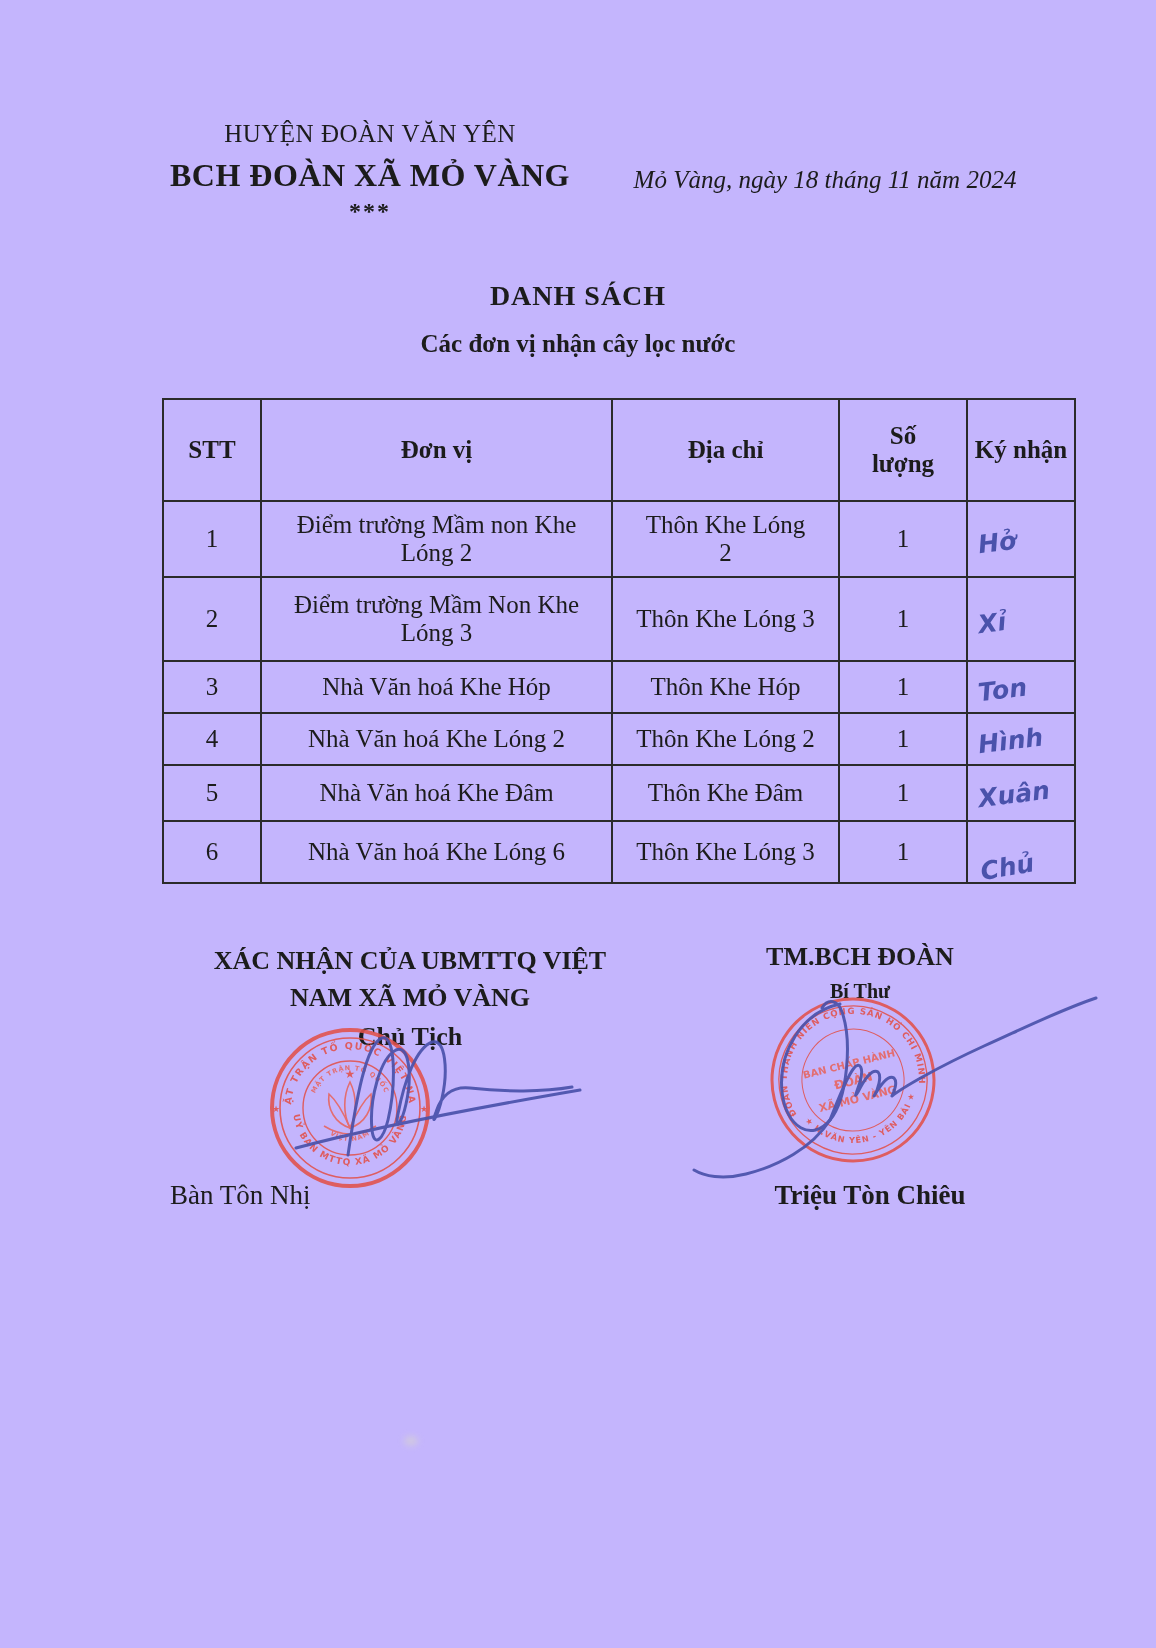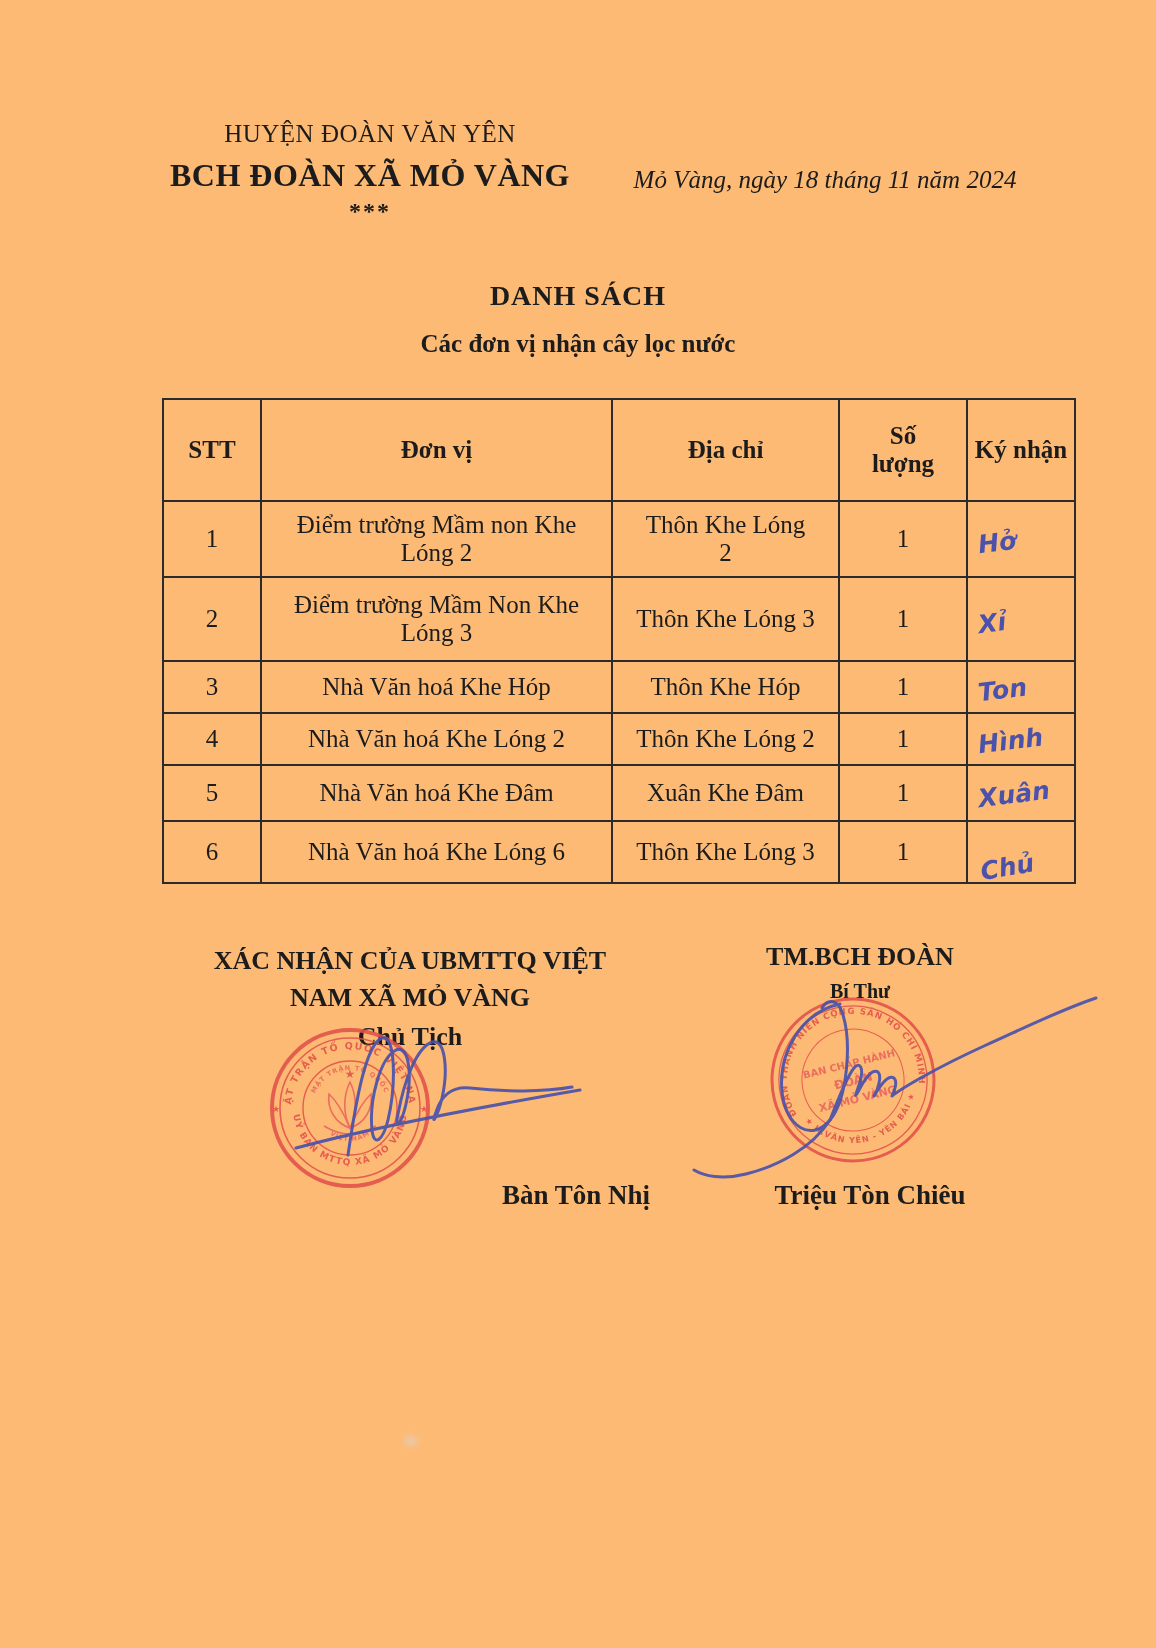--- a/index.html
+++ b/index.html
@@ -1,17 +1,17 @@
 <!DOCTYPE html>
 <html><head>
 <meta charset="utf-8">
 <style>
   * { margin:0; padding:0; box-sizing:border-box; }
   body { width:1156px; height:1648px; background:#ffffff; font-family:"Liberation Serif", serif; color:#1c1c1c; }
-  .page { position:relative; width:1156px; height:1648px; background:#fdba74; overflow:hidden; }
+  .page { position:relative; width:1156px; height:1648px; background:#c4b5fd; overflow:hidden; }
 
   
   .hdr-left { position:absolute; left:160px; top:120px; width:420px; text-align:center; }
   .hdr-left .l1 { font-size:25px; letter-spacing:.5px; }
   .hdr-left .l2 { font-size:32px; font-weight:bold; margin-top:9px; letter-spacing:.5px; }
   .hdr-left .l3 { font-size:24px; font-weight:bold; margin-top:4px; letter-spacing:2px; }
   .hdr-right { position:absolute; left:590px; top:122px; width:470px; text-align:center; }
   .hdr-right .l1 { font-size:27px; font-weight:bold; letter-spacing:.5px; }
   .hdr-right .dateline { font-size:25px; font-style:italic; margin-top:44px; }
 
@@ -34,21 +34,21 @@
             text-align:left; width:100%; padding-left:4px; }
   .scrawl.drop { transform:rotate(-10deg) translateY(12px); }
 
   
   .signoff-left { position:absolute; left:150px; top:942px; width:520px; text-align:center; }
   .signoff-left .t { font-size:26px; font-weight:bold; line-height:37px; }
   .signoff-left .role { font-size:26px; font-weight:bold; margin-top:6px; }
   .signoff-right { position:absolute; left:660px; top:942px; width:400px; text-align:center; }
   .signoff-right .t { font-size:26px; font-weight:bold; }
   .signoff-right .role { font-size:20px; font-weight:bold; margin-top:8px; }
-  .name-left { position:absolute; left:170px; top:1180px; width:480px; text-align:right; font-size:27px; font-weight:bold; }
+  .name-left { position:absolute; left:170px; top:1180px; width:480px; text-align:left; font-size:27px; font-weight:normal; }
   .name-right { position:absolute; left:660px; top:1180px; width:420px; text-align:center; font-size:27px; font-weight:bold; }
 
   .stamp { position:absolute; opacity:.88; }
   .sig-overlay { position:absolute; left:0; top:0; width:1156px; height:1648px; pointer-events:none; }
 
   .smudge { position:absolute; left:404px; top:1436px; width:14px; height:10px; border-radius:50%;
             background:#d9d5cf; filter:blur(3px); opacity:.6; }
 </style>
 </head>
 <body>
@@ -111,21 +111,21 @@
       <tr class="rh52">
         <td>4</td>
         <td>Nhà Văn hoá Khe Lóng 2</td>
         <td>Thôn Khe Lóng 2</td>
         <td>1</td>
         <td><span class="scrawl">Hình</span></td>
       </tr>
       <tr class="rh56">
         <td>5</td>
         <td>Nhà Văn hoá Khe Đâm</td>
-        <td>Xuân Khe Đâm</td>
+        <td>Thôn Khe Đâm</td>
         <td>1</td>
         <td><span class="scrawl">Xuân</span></td>
       </tr>
       <tr class="rh62">
         <td>6</td>
         <td>Nhà Văn hoá Khe Lóng 6</td>
         <td>Thôn Khe Lóng 3</td>
         <td>1</td>
         <td><span class="scrawl drop">Chủ</span></td>
       </tr>

